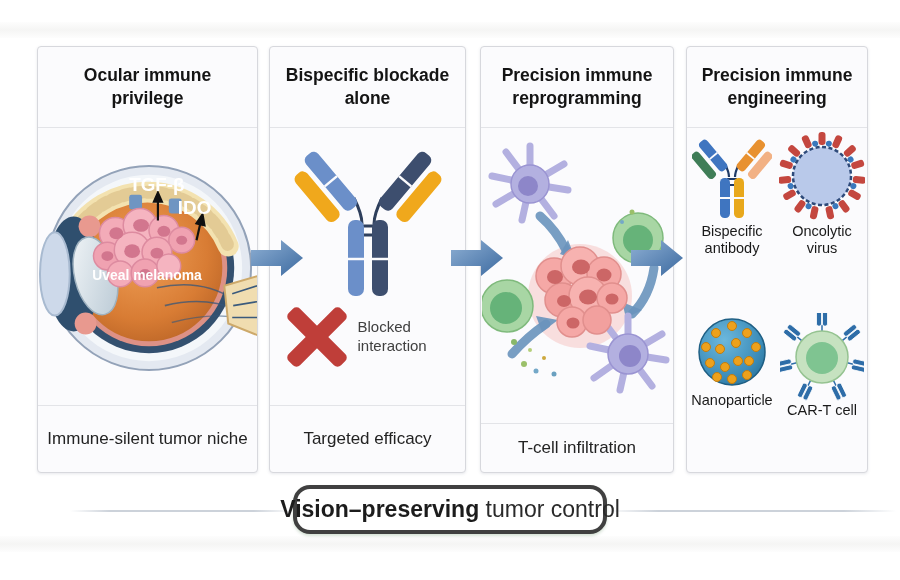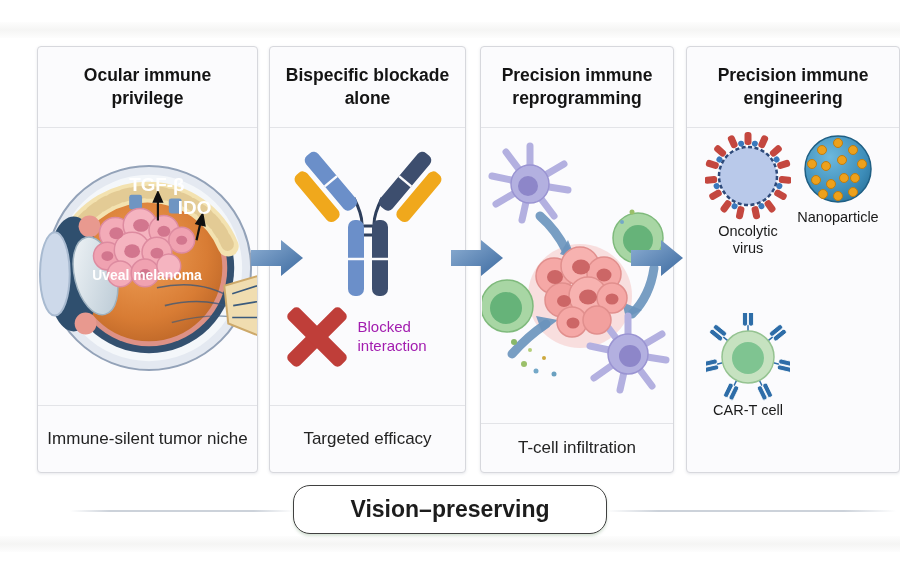--- a/index.html
+++ b/index.html
@@ -21,32 +21,32 @@
   }
   .panel-content{flex:1 1 auto;position:relative;display:flex;justify-content:center;overflow:hidden;}
   .panel-footer{
     flex:0 0 66px;border-top:1.5px solid #e3e4e8;display:flex;align-items:center;justify-content:center;
     text-align:center;font-size:17px;line-height:1.25;color:#232323;padding:0 6px;
   }
   .panel-footer.short{flex-basis:48px;margin-top:8px;}
   .p1{left:37px;width:221px;}
   .p2{left:269px;width:197px;}
   .p3{left:480px;width:194px;}
-  .p4{left:686px;width:214px;}
+  .p4{left:686px;width:182px;}
   .flow-arrow{position:absolute;top:237px;width:52px;height:42px;z-index:5;}
   .a1{left:251px;} .a2{left:451px;} .a3{left:631px;}
   .p2-stack{display:flex;flex-direction:column;align-items:center;gap:6px;}
   .blocked-row{display:flex;align-items:center;gap:10px;}
-  .blocked-label{font-size:15px;color:#a21caf;width:92px;line-height:1.25;}
+  .blocked-label{font-size:15px;color:#404040;width:92px;line-height:1.25;}
   .p4-grid{display:grid;grid-template-columns:1fr 1fr;column-gap:4px;row-gap:2px;align-items:start;justify-items:center;padding-top:2px;}
   .p4-cell{display:flex;flex-direction:column;align-items:center;width:86px;}
   .p4-label{font-size:14.5px;color:#1a1a1a;text-align:center;line-height:1.2;margin-top:1px;}
   .banner{
     position:absolute;left:293px;top:485px;width:314px;height:49px;box-sizing:border-box;
-    background:#ffffff;border:1px solid #404040;border-radius:17px;z-index:6;
+    background:#ffffff;border:4px solid #404040;border-radius:17px;z-index:6;
     display:flex;align-items:center;justify-content:center;white-space:pre;
     font-size:23px;color:#2a2a2a;box-shadow:0 2px 3px rgba(90,140,90,.25);text-align:right;
   }
   .banner b{font-weight:700;color:#1c1c1c;}
   .rule{position:absolute;top:510px;height:2px;background:linear-gradient(90deg,rgba(200,206,214,0),#ccd2da 18%,#ccd2da 82%,rgba(200,206,214,0));z-index:1;}
   .rule-l{left:70px;width:224px;}
   .rule-r{left:606px;width:290px;}
   svg{display:block;}
 </style>
 </head>
@@ -265,20 +265,42 @@
         </g>
       </svg>
     </div>
     <div class="panel-footer short">T-cell infiltration</div>
   </section>
 
   <section class="panel p4">
     <div class="panel-header">Precision immune engineering</div>
     <div class="panel-content">
       <div class="p4-grid">
+        <div class="p4-cell">
+          <svg width="80" height="92" viewBox="0 0 80 92">
+            <path d="M 33 34 Q 37 42 37 47 M 47 34 Q 43 42 43 47" fill="none" stroke="#1f3a66" stroke-width="2.2"></path>
+            <line x1="35" y1="49" x2="45" y2="49" stroke="#1f3a66" stroke-width="2.2"></line>
+            <line x1="35" y1="55" x2="45" y2="55" stroke="#1f3a66" stroke-width="2.2"></line>
+            <g transform="translate(35,42) rotate(-40)">
+              <rect x="-18" y="-36" width="9" height="32" rx="4" fill="#3f7d57"></rect>
+              <rect x="-5" y="-40" width="10" height="37" rx="4" fill="#3f75c0"></rect>
+              <line x1="-5" y1="-21" x2="5" y2="-21" stroke="#fbfbfd" stroke-width="1.8"></line>
+            </g>
+            <g transform="translate(45,42) rotate(40)">
+              <rect x="9" y="-36" width="9" height="32" rx="4" fill="#f2b184"></rect>
+              <rect x="-5" y="-40" width="10" height="37" rx="4" fill="#e89130"></rect>
+              <line x1="-5" y1="-21" x2="5" y2="-21" stroke="#fbfbfd" stroke-width="1.8"></line>
+            </g>
+            <rect x="28" y="48" width="10" height="40" rx="4.5" fill="#3f75c0"></rect>
+            <rect x="42" y="48" width="10" height="40" rx="4.5" fill="#e8a81c"></rect>
+            <line x1="28" y1="68" x2="38" y2="68" stroke="#fbfbfd" stroke-width="1.8"></line>
+            <line x1="42" y1="68" x2="52" y2="68" stroke="#fbfbfd" stroke-width="1.8"></line>
+          </svg>
+          <div class="p4-label">Bispecific antibody</div>
+        </div>
         <div class="p4-cell">
           <svg width="86" height="92" viewBox="0 0 86 92">
             <g transform="translate(43,46)">
               <g fill="#c4473f">
                 <rect x="-3.5" y="-44" width="7" height="13" rx="3"></rect>
                 <rect x="-3.5" y="-44" width="7" height="13" rx="3" transform="rotate(24)"></rect>
                 <rect x="-3.5" y="-44" width="7" height="13" rx="3" transform="rotate(48)"></rect>
                 <rect x="-3.5" y="-44" width="7" height="13" rx="3" transform="rotate(72)"></rect>
                 <rect x="-3.5" y="-44" width="7" height="13" rx="3" transform="rotate(96)"></rect>
                 <rect x="-3.5" y="-44" width="7" height="13" rx="3" transform="rotate(120)"></rect>
@@ -397,15 +419,15 @@
   </svg>
   <svg class="flow-arrow a2" viewBox="0 0 52 42">
     <polygon points="0,13 30,13 30,3 52,21 30,39 30,29 0,29" fill="url(#ag)"></polygon>
   </svg>
   <svg class="flow-arrow a3" viewBox="0 0 52 42">
     <polygon points="0,13 30,13 30,3 52,21 30,39 30,29 0,29" fill="url(#ag)"></polygon>
   </svg>
 
   <div class="rule rule-l"></div>
   <div class="rule rule-r"></div>
-  <div class="banner"><b>Vision–preserving</b></div>
+  <div class="banner"><b>Vision–preserving</b><span> tumor control</span></div>
 
 </div>
 
 </body></html>

